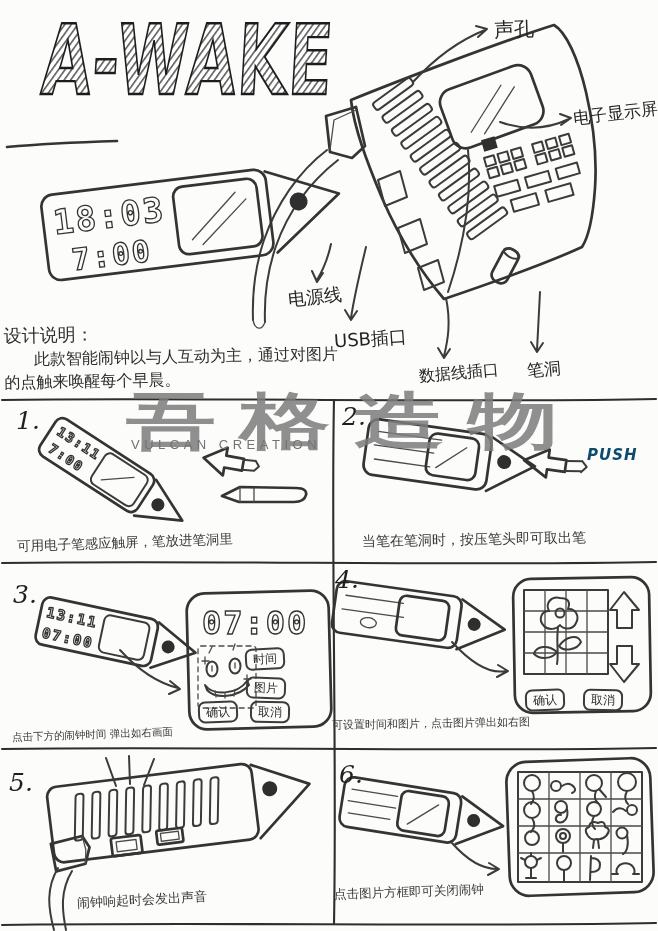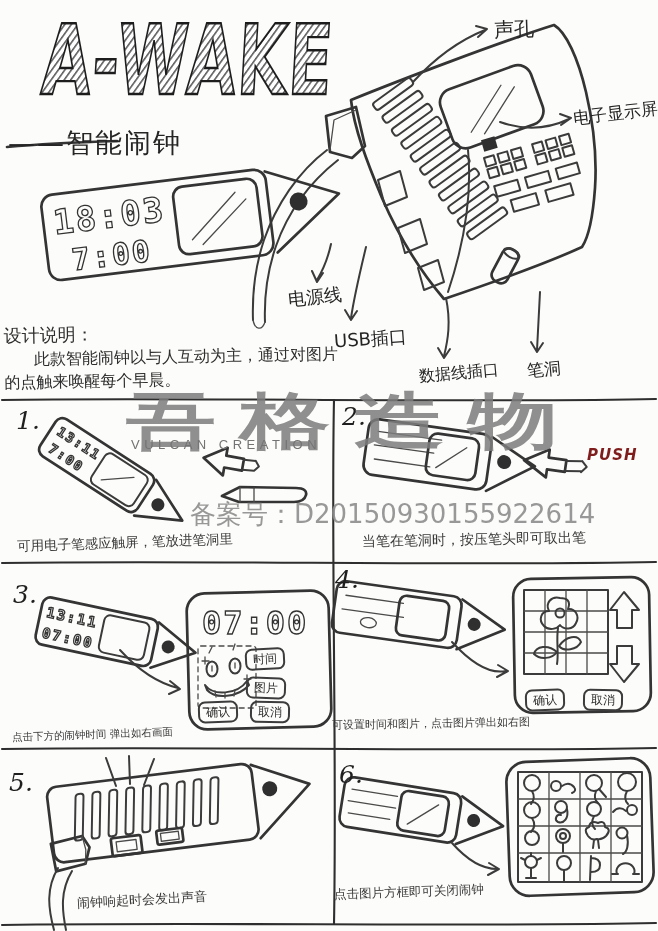--- a/index.html
+++ b/index.html
@@ -26,21 +26,21 @@
   .desc .l{font-size:16px;line-height:1.45;}
   .desc .ind{text-indent:30px;}
   .wm-cn{position:absolute;left:126px;top:390px;z-index:5;font-family:"DejaVu Serif",serif;
          font-weight:bold;font-size:90px;line-height:1;letter-spacing:24px;color:#7d7d7d;
          opacity:.85;transform:scale(1,.68);transform-origin:top left;white-space:nowrap;}
   .wm-en{position:absolute;left:131px;top:437px;z-index:5;font-size:13px;letter-spacing:4.5px;
          color:#737373;font-family:"Liberation Sans",sans-serif;white-space:nowrap;}
   .wm-reg{position:absolute;left:190px;top:497px;z-index:5;font-size:26px;color:#8e8e8e;
           opacity:.9;white-space:nowrap;}
   .push{position:absolute;left:587px;top:446px;z-index:3;font-size:15px;font-weight:bold;
-        font-style:italic;letter-spacing:1px;color:#7f1d1d;}
+        font-style:italic;letter-spacing:1px;color:#0c4a6e;}
 </style>
 </head>
 <body>
 
 <div class="page">
 
 <svg id="sketch" width="658" height="931" viewBox="0 0 658 931">
   <defs>
     <pattern id="hatch" width="7" height="7" patternUnits="userSpaceOnUse" patternTransform="rotate(45)">
       <rect width="7" height="7" fill="#ffffff"></rect>
@@ -300,38 +300,36 @@
       <circle cx="531" cy="862" r="6"></circle>
           <path d="M531,868 v10 M526,878 h10 M531,856 v-3 M525,860 l-4,-2 M537,860 l4,-2"></path>
       <circle cx="564" cy="863" r="7"></circle>
           <path d="M564,870 v12"></path>
       <path d="M591,856 L590,880 M591,858 q9,0 9,7 q0,7 -9,7"></path>
       <path d="M617,874 a9,8 0 1 1 17,0 M612,874 h6 M633,874 h6"></path>
     </g>
   </g>
 </svg>
 
-<div class="label" style="left:8px;top:125px;font-size:27px;letter-spacing:2px;">——智能闹钟</div>
 
 <div class="label" style="left:494px;top:16px;font-size:20px;transform:rotate(-2deg);">声孔</div>
 <div class="label" style="left:573px;top:102px;font-size:17px;transform:rotate(-7deg);">电子显示屏</div>
 <div class="label" style="left:288px;top:285px;font-size:18px;transform:rotate(-6deg);">电源线</div>
 <div class="label" style="left:334px;top:327px;font-size:18px;transform:rotate(-4deg);">USB插口</div>
 <div class="label" style="left:419px;top:363px;font-size:16px;transform:rotate(-5deg);">数据线插口</div>
 <div class="label" style="left:527px;top:358px;font-size:17px;transform:rotate(-5deg);">笔洞</div>
 
 <div class="desc">
   <div class="h">设计说明：</div>
   <div class="l ind">此款智能闹钟以与人互动为主，通过对图片</div>
   <div class="l">的点触来唤醒每个早晨。</div>
 </div>
 
 <div class="wm-cn">吾格造物</div>
 <div class="wm-en">VULCAN CREATION</div>
-<div class="wm-reg">备案号：D20150930155922614</div>
 
 <div class="num" style="left:16px;top:406px;">1.</div>
 <div class="num" style="left:342px;top:402px;">2.</div>
 <div class="num" style="left:13px;top:580px;">3.</div>
 <div class="num" style="left:335px;top:565px;">4.</div>
 <div class="num" style="left:9px;top:768px;">5.</div>
 <div class="num" style="left:339px;top:760px;">6.</div>
 
 <div class="push">PUSH</div>
 

